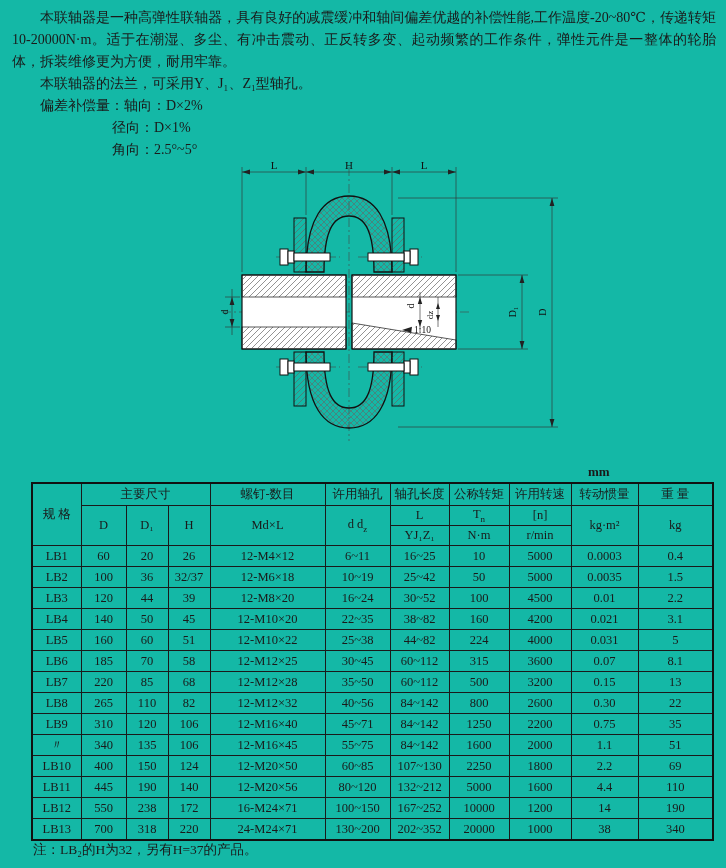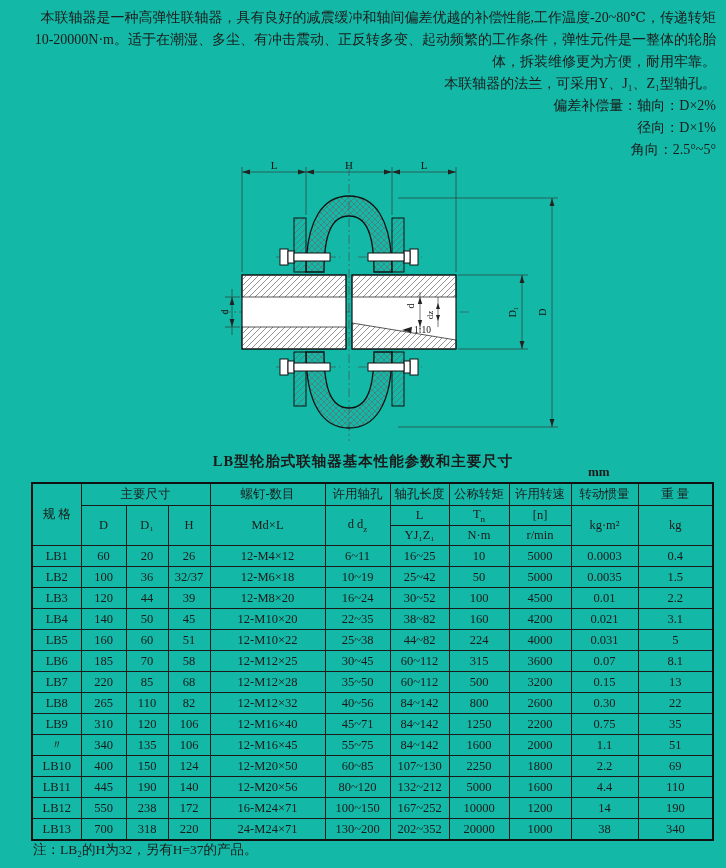--- a/index.html
+++ b/index.html
@@ -3,21 +3,21 @@
 <meta charset="utf-8">
 <style>
   html,body { margin:0; padding:0; }
   .page {
     position:relative; width:726px; height:868px;
     background:#14b8a6; color:#1a1a1a;
     font-family:"Liberation Serif","DejaVu Serif",serif;
     overflow:hidden;
   }
   .intro { padding:7px 10px 0 12px; font-size:14px; line-height:22px; }
-  .intro p { margin:0;text-align:right; }
+  .intro p { margin:0; }
   .p1 { text-indent:2em; text-align:justify; }
   .p2 { text-indent:2em; }
   .comp1 { padding-left:28px; }
   .comp2, .comp3 { padding-left:100px; }
 
   .drawing { position:absolute; left:216px; top:155px; }
   .drawing text { font-family:"Liberation Serif","DejaVu Serif",serif; fill:#111; }
   .cl { stroke:#444; stroke-width:0.6; stroke-dasharray:9 3 2 3; fill:none; }
   .thin { stroke:#333; stroke-width:0.65; fill:none; }
   .outline { stroke:#111; stroke-width:1.2; }
@@ -161,21 +161,20 @@
       <line class="thin" x1="552" y1="198" x2="552" y2="427"></line>
       <path class="arrow" d="M552,198 l-2.4,8 h4.8 z"></path>
         <path class="arrow" d="M552,427 l-2.4,-8 h4.8 z"></path>
       <text transform="rotate(-90 546 312)" x="546" y="312" font-size="10" text-anchor="middle">D</text>
 
       <path class="arrow" d="M402,330 l10,-3.2 l-0.8,6 z"></path>
       <text x="414" y="333" font-size="9.5">1:10</text>
     </g>
   </svg>
 
-  <div class="tbl-title">LB型轮胎式联轴器基本性能参数和主要尺寸</div>
   <div class="tbl-unit">mm</div>
 
   <table class="spec">
     <colgroup>
       <col style="width:49px">
         <col style="width:45px">
         <col style="width:42px">
         <col style="width:42px">
       <col style="width:115px">
         <col style="width:65px">

